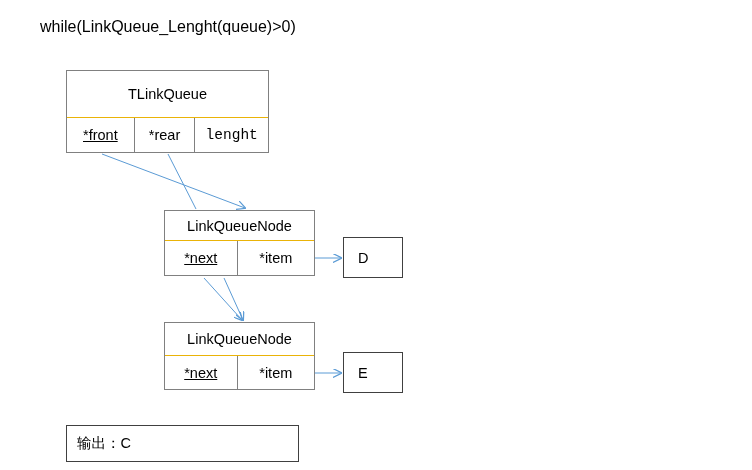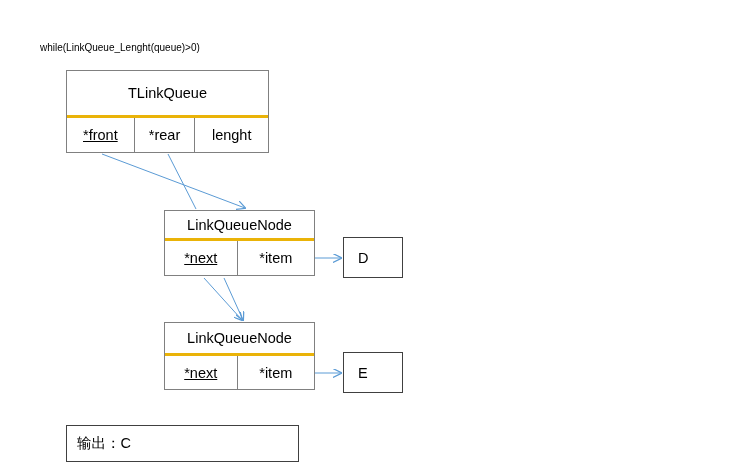--- a/index.html
+++ b/index.html
@@ -22,41 +22,40 @@
     left: 0;
     top: 0;
     width: 752px;
     height: 470px;
     pointer-events: none;
   }
   .code-title {
     position: absolute;
     left: 40px;
     top: 18px;
-    font-size: 10px;
+    font-size: 16px;
     color: #000000;
     letter-spacing: 0px;
     white-space: nowrap;
-    margin-top: 24px;
   }
   .struct-box {
     position: absolute;
     border: 1px solid #808080;
     background: #ffffff;
     box-sizing: border-box;
   }
   .struct-header {
     position: absolute;
     left: 0;
     right: 0;
     top: 0;
     display: flex;
     align-items: center;
     justify-content: center;
-    border-bottom: 3px solid #eab308;
+    border-bottom: 1px solid #eab308;
     box-sizing: border-box;
     font-size: 14.5px;
     color: #000000;
   }
   .struct-fields {
     position: absolute;
     left: 0;
     right: 0;
     bottom: 0;
     top: 0;
@@ -97,21 +96,21 @@
     color: #000000;
     padding-left: 12px;
   }
 
   
   #tlinkqueue-box  { left: 66px;  top: 70px;  width: 203px; height: 83px; }
   #tlinkqueue-box .struct-header { height: 47px; }
   #tlinkqueue-box .struct-fields { top: 47px; }
   #tlq-cell-0 { width: 68px; text-decoration: underline; }
   #tlq-cell-1 { width: 61px; }
-  #tlq-cell-2 { width: 73px; }
+  #tlq-cell-2 { width: 73px; font-family: Liberation Mono, monospace; }
 
   #node-1-box { left: 164px; top: 210px; width: 151px; height: 66px; }
   #node-1-box .struct-header { height: 30px; }
   #node-1-box .struct-fields { top: 30px; }
   #node-2-box { left: 164px; top: 322px; width: 151px; height: 68px; }
   #node-2-box .struct-header { height: 33px; }
   #node-2-box .struct-fields { top: 33px; }
   .node-cell-next { width: 73px; text-decoration: underline; }
   .node-cell-item { width: 77px; }
 

